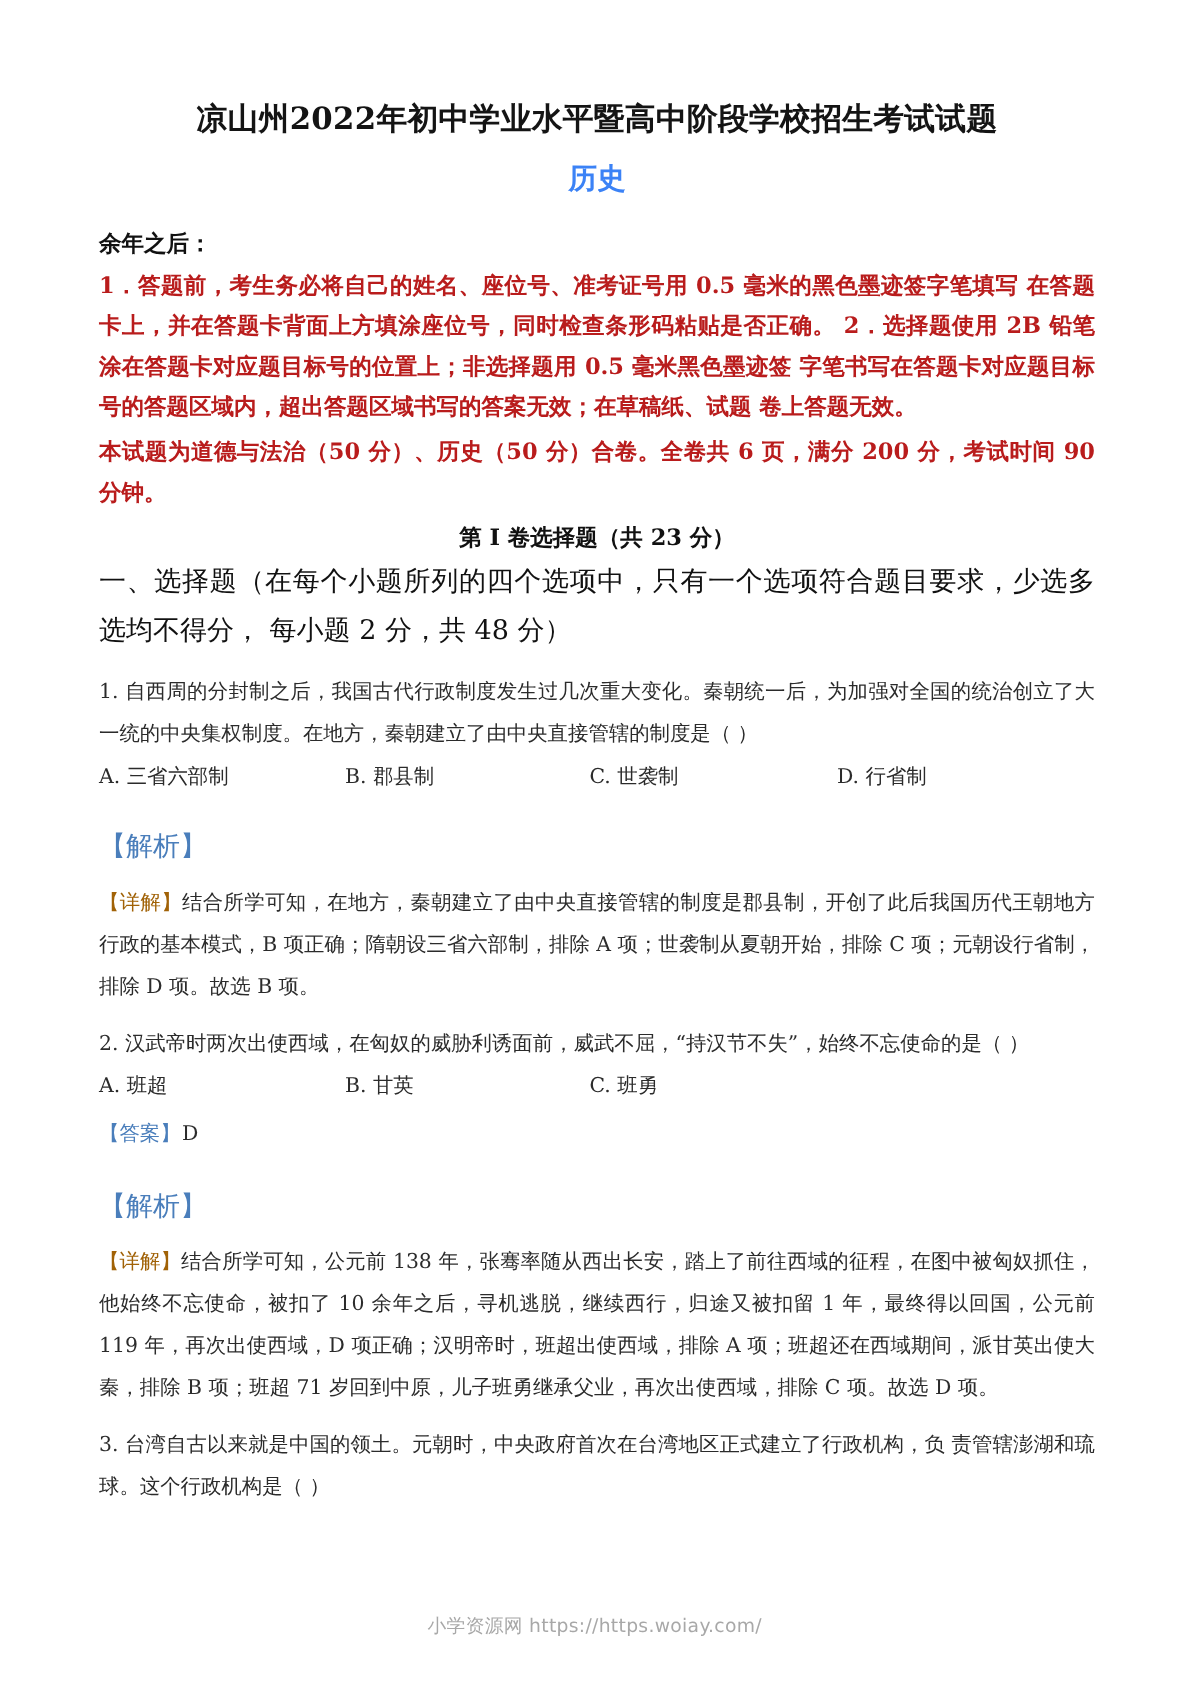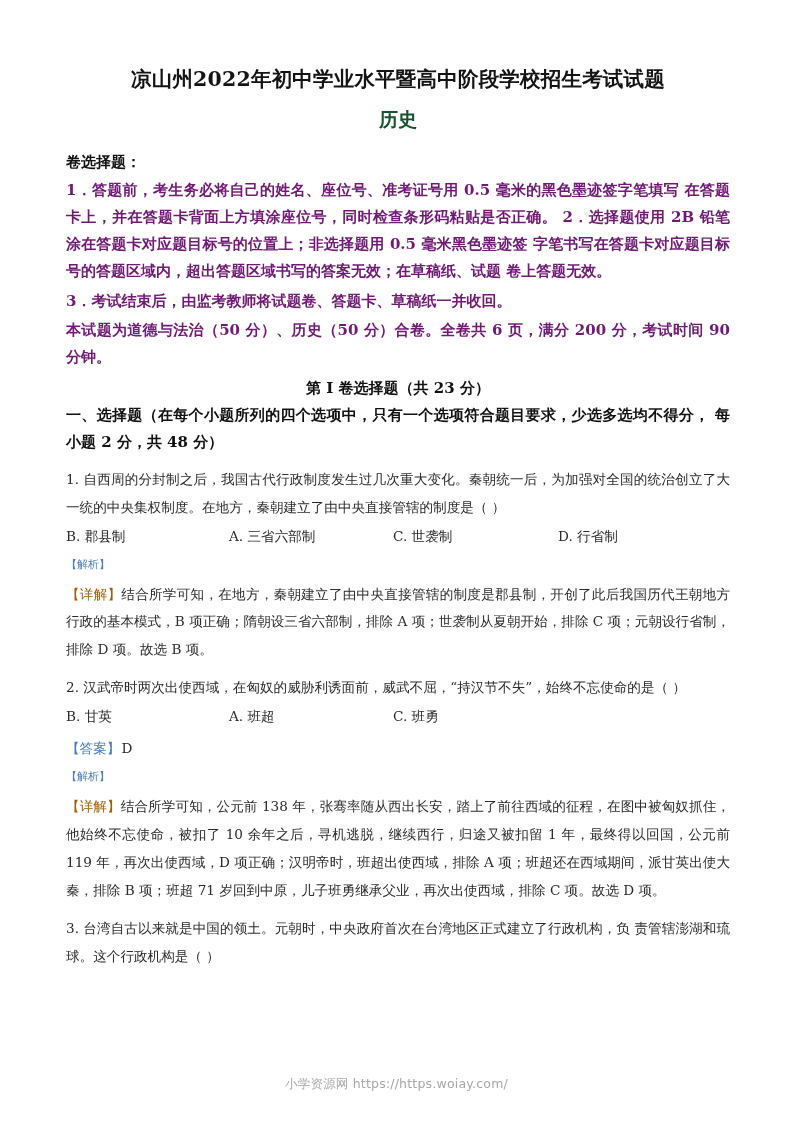--- a/index.html
+++ b/index.html
@@ -39,53 +39,53 @@
     margin-top: 66px;
     line-height: 1.3;
     color: #141414;
   }
   .doc-subtitle {
     text-align: center;
     font-weight: bold;
     font-size: 19px;
     margin-top: 14px;
     line-height: 1.3;
-    color: #14532d;
+    color: #3b82f6;
   }
 
   
   .notice-heading {
     font-weight: bold;
     font-size: 15px;
     margin-top: 20px;
     line-height: 1.55;
     color: #111;
   }
   .notice-para {
     font-weight: bold;
     font-size: 15px;
     line-height: 1.82;
     text-align: justify;
     text-justify: inter-ideograph;
-    color: #701a75;
+    color: #b91c1c;
     margin-top: 2px;
   }
 
   
   .section-center {
     text-align: center;
     font-weight: bold;
     font-size: 15px;
     line-height: 1.8;
     margin-top: 3px;
     color: #111;
   }
   .section-lead {
-    font-weight: bold;
-    font-size: 15px;
+    font-weight: normal;
+    font-size: 18px;
     line-height: 1.82;
     text-align: justify;
     text-justify: inter-ideograph;
     color: #111;
   }
 
   
   .qblock {
     margin-top: 10px;
   }
@@ -118,23 +118,23 @@
     margin-top: 2px;
   }
   .tag {
     color: #4a7ebb;
   }
   .ansval {
     color: #2b2b2b;
     padding-left: 1px;
   }
   .analysis-line {
-    font-size: 11px;
+    font-size: 18px;
     line-height: 2.25;
-    margin-top: 1px;
+    margin-top: 12px;
     font-family: Liberation Serif, serif;
   }
   .detail-para {
     font-size: 13.6px;
     line-height: 2.05;
     text-align: justify;
     text-justify: inter-ideograph;
     color: #2b2b2b;
     margin-top: 4px;
   }
@@ -157,49 +157,48 @@
 </style>
 </head>
 <body>
 
 <div class="page">
   <div class="content">
 
     <div class="doc-title">凉山州2022年初中学业水平暨高中阶段学校招生考试试题</div>
     <div class="doc-subtitle">历史</div>
 
-    <div class="notice-heading">卷选择题：</div>
+    <div class="notice-heading">余年之后：</div>
     <div class="notice-para">1．答题前，考生务必将自己的姓名、座位号、准考证号用 0.5 毫米的黑色墨迹签字笔填写 在答题卡上，并在答题卡背面上方填涂座位号，同时检查条形码粘贴是否正确。  2．选择题使用 2B 铅笔涂在答题卡对应题目标号的位置上；非选择题用 0.5 毫米黑色墨迹签 字笔书写在答题卡对应题目标号的答题区域内，超出答题区域书写的答案无效；在草稿纸、试题 卷上答题无效。</div>
-    <div class="notice-para">3．考试结束后，由监考教师将试题卷、答题卡、草稿纸一并收回。</div>
     <div class="notice-para">本试题为道德与法治（50 分）、历史（50 分）合卷。全卷共 6 页，满分 200 分，考试时间 90 分钟。</div>
 
     <div class="section-center">第 I 卷选择题（共 23 分）</div>
     <div class="section-lead">一、选择题（在每个小题所列的四个选项中，只有一个选项符合题目要求，少选多选均不得分， 每小题 2 分，共 48 分）</div>
 
     <div class="qblock">
       <div class="qstem">1. 自西周的分封制之后，我国古代行政制度发生过几次重大变化。秦朝统一后，为加强对全国的统治创立了大一统的中央集权制度。在地方，秦朝建立了由中央直接管辖的制度是（      ）</div>
       <div class="options">
+        <div class="opt opt-a">A. 三省六部制</div>
         <div class="opt opt-b">B. 郡县制</div>
-        <div class="opt opt-a">A. 三省六部制</div>
         <div class="opt opt-c">C. 世袭制</div>
         <div class="opt opt-d">D. 行省制</div>
       </div>
       <div class="analysis-line">
         <span class="tag">【解析】</span>
       </div>
       <div class="detail-para">
         <span class="detail-tag">【详解】</span><span>结合所学可知，在地方，秦朝建立了由中央直接管辖的制度是郡县制，开创了此后我国历代王朝地方行政的基本模式，B 项正确；隋朝设三省六部制，排除 A 项；世袭制从夏朝开始，排除 C 项；元朝设行省制，排除 D 项。故选 B 项。</span>
       </div>
     </div>
 
     <div class="qblock">
       <div class="qstem">2. 汉武帝时两次出使西域，在匈奴的威胁利诱面前，威武不屈，“持汉节不失”，始终不忘使命的是（      ）</div>
       <div class="options">
+        <div class="opt opt-a">A. 班超</div>
         <div class="opt opt-b">B. 甘英</div>
-        <div class="opt opt-a">A. 班超</div>
         <div class="opt opt-c">C. 班勇</div>
       </div>
       <div class="answer-line">
         <span class="tag">【答案】</span><span class="ansval">D</span>
       </div>
       <div class="analysis-line">
         <span class="tag">【解析】</span>
       </div>
       <div class="detail-para">
         <span class="detail-tag">【详解】</span><span>结合所学可知，公元前 138 年，张骞率随从西出长安，踏上了前往西域的征程，在图中被匈奴抓住，他始终不忘使命，被扣了 10 余年之后，寻机逃脱，继续西行，归途又被扣留 1 年，最终得以回国，公元前 119 年，再次出使西域，D 项正确；汉明帝时，班超出使西域，排除 A 项；班超还在西域期间，派甘英出使大秦，排除 B 项；班超 71 岁回到中原，儿子班勇继承父业，再次出使西域，排除 C 项。故选 D 项。</span>

